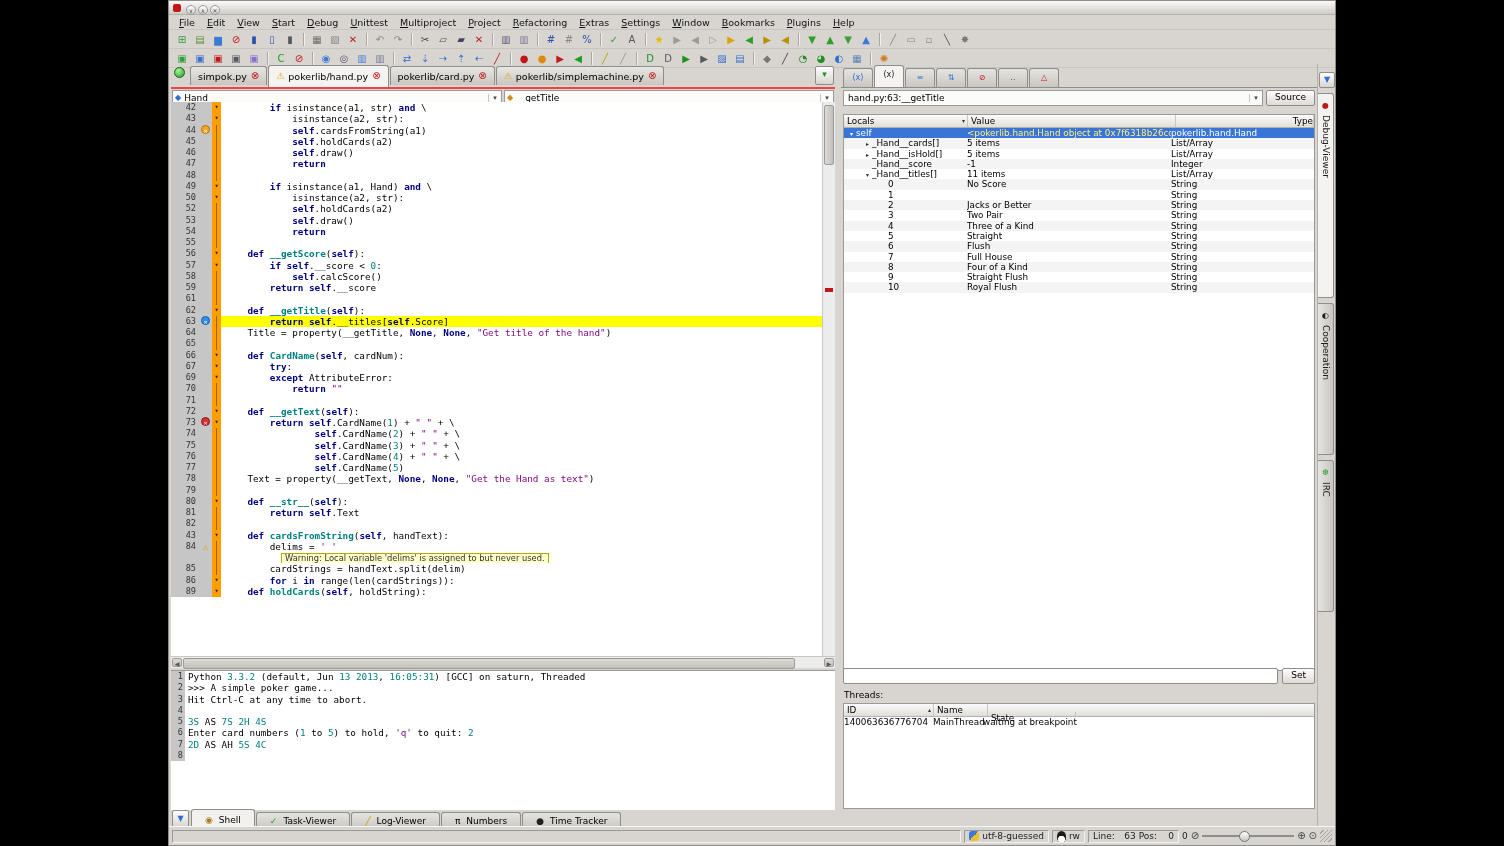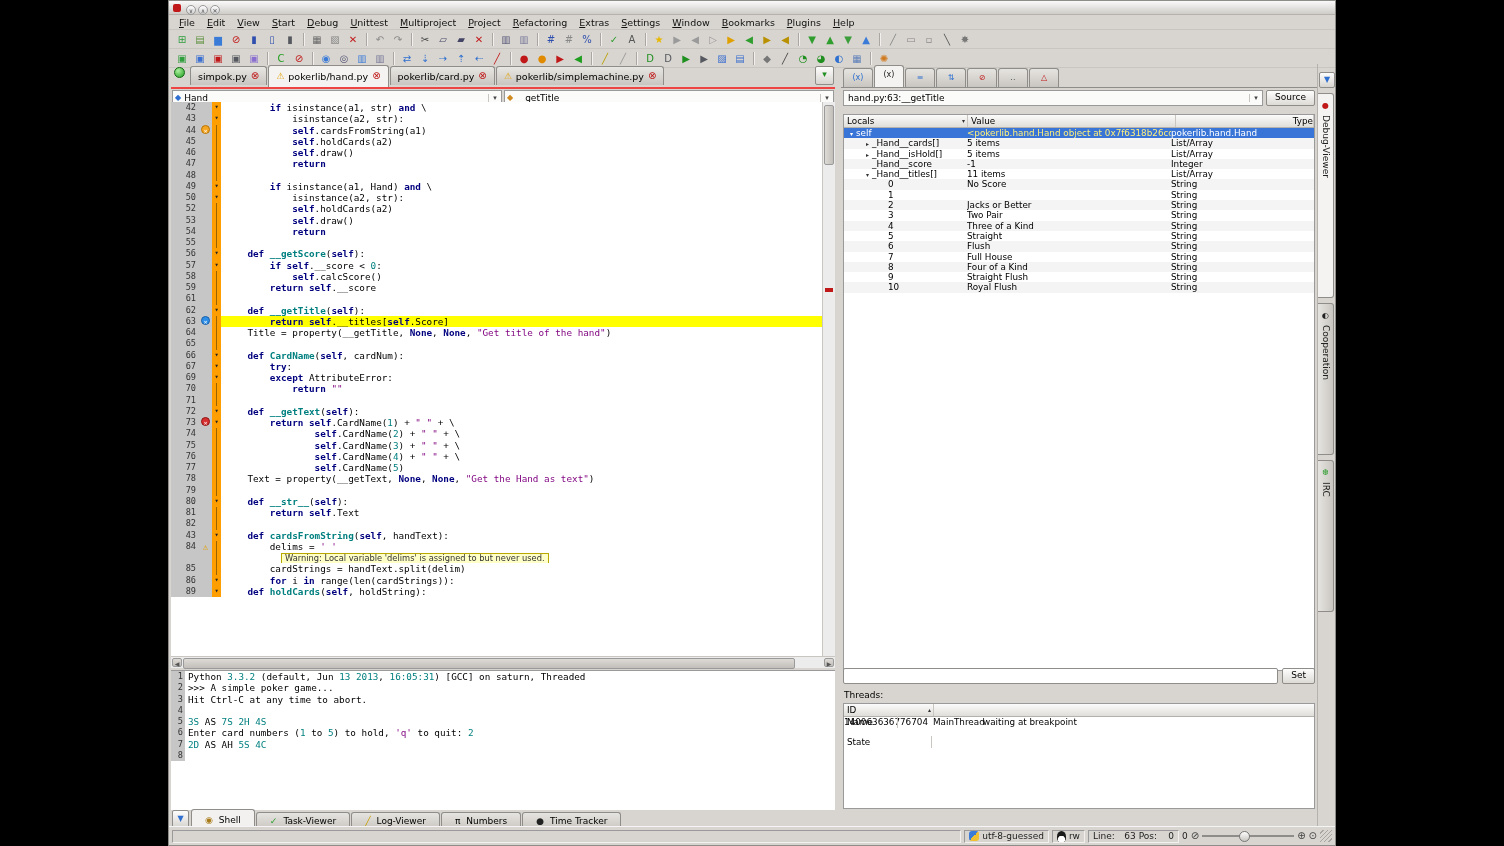--- a/index.html
+++ b/index.html
@@ -125,21 +125,21 @@
   .ln{width:123px;flex:none;white-space:nowrap;overflow:hidden;box-sizing:border-box;}
   .lv{width:204px;flex:none;white-space:nowrap;overflow:hidden;}
   .lt{flex:1;white-space:nowrap;overflow:hidden;}
   .exp{display:inline-block;width:9px;font-size:6px;color:#333;text-align:center;}
   .lrow.sel .exp{color:#fff;}
   .setrow{position:absolute;top:603px;left:2px;width:472px;height:18px;display:flex;gap:4px;align-items:center;}
   .setinput{flex:1;height:14px;background:#fff;border:1px solid #8f8d89;border-radius:2px;}
   .thlabel{position:absolute;top:626px;left:3px;font-size:9px;}
   .ttable{position:absolute;top:639px;left:2px;width:472px;height:106px;background:#fff;border:1px solid #9a9a9a;
           box-sizing:border-box;font-size:8.8px;overflow:hidden;}
-  .thead{display:flex;height:12px;background:linear-gradient(#fbfbfb,#e0ded9);border-bottom:1px solid #b5b2ae;flex-direction:column;}
+  .thead{display:flex;height:12px;background:linear-gradient(#fbfbfb,#e0ded9);border-bottom:1px solid #b5b2ae;}
   .thead>div{border-right:1px solid #c9c6c1;padding-left:3px;line-height:12px;position:relative;}
   .tc1{width:86px;}.tc2{width:50px;}.tc3{width:84px;margin-top:8px;}.tc4{flex:1;border-right:none!important;}
   .trow{display:flex;height:11px;line-height:11px;}
   .td1{width:86px;text-align:right;padding-right:2px;box-sizing:border-box;}
   .td2{width:50px;padding-left:3px;box-sizing:border-box;}
   .td3{padding-left:3px;white-space:nowrap;}
 
   
   .ss{position:absolute;left:1148px;top:0;width:18px;height:765px;border-left:1px solid #b5b2ae;}
   .sstab{writing-mode:vertical-rl;display:flex;align-items:center;gap:5px;font-size:9px;color:#222;

